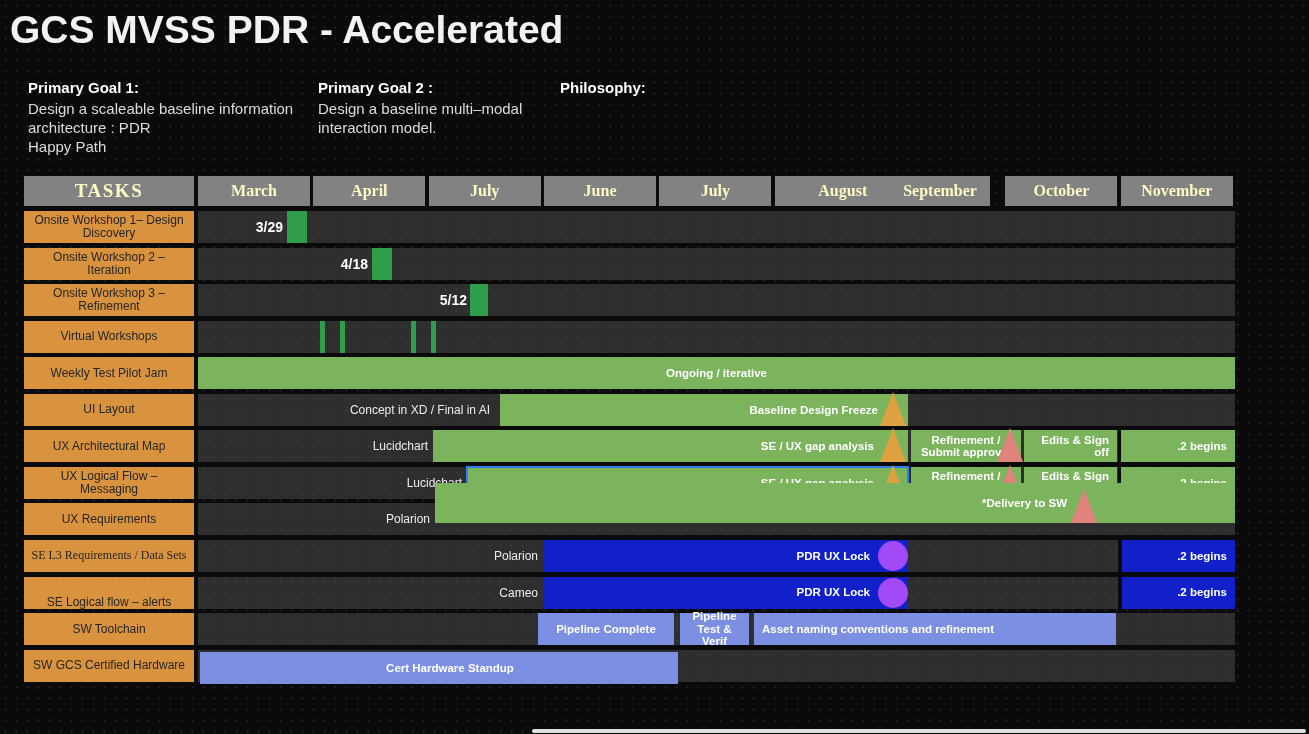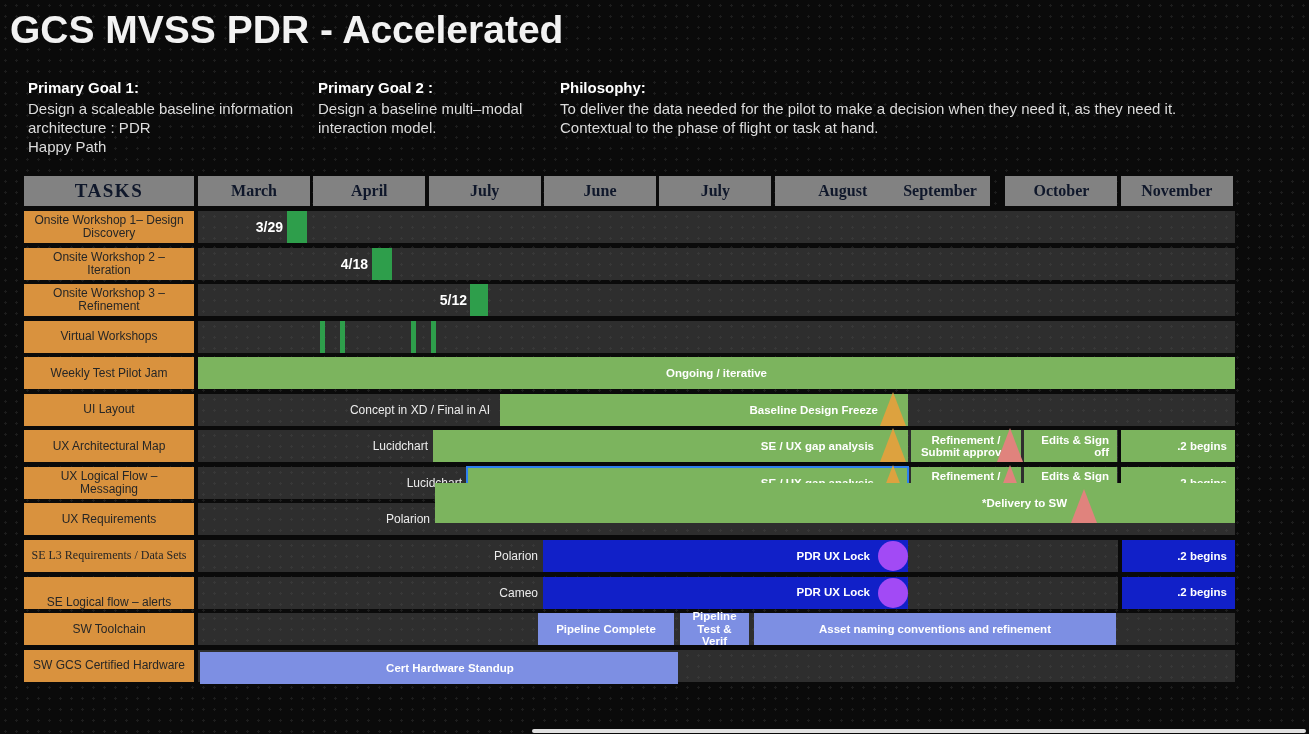--- a/index.html
+++ b/index.html
@@ -13,21 +13,21 @@
   .title{
     position:absolute;left:10px;top:8px;margin:0;
     font-size:39px;font-weight:800;color:#f2f2f2;letter-spacing:0px;
   }
   .goal{position:absolute;top:78px;color:#dcdcdc;font-size:15px;line-height:19px;}
   .goal h3{margin:0 0 2px 0;font-size:15px;color:#fff;font-weight:700;}
   .goal .body{white-space:pre-line;}
   .hdr-cell{
     position:absolute;top:176px;height:30px;background:#828282;
     display:flex;align-items:center;justify-content:center;
-    font-family:"Liberation Serif",serif;color:#0f172a;font-size:16px;font-weight:600;
+    font-family:"Liberation Serif",serif;color:#fef9c3;font-size:16px;font-weight:600;
   }
   .hdr-tasks{font-size:19px;font-weight:700;letter-spacing:1.5px;}
   .task-cell{
     position:absolute;left:24px;width:170px;background:#d9923e;
     display:flex;align-items:center;justify-content:center;text-align:center;
     color:#262626;font-size:12px;line-height:13px;font-weight:500;padding:0 6px;box-sizing:border-box;
   }
   .track{
     position:absolute;background-color:#2e2e2e;
     background-image:radial-gradient(#383838 1px, transparent 1.2px);
@@ -54,22 +54,20 @@
 architecture :  PDR
 Happy Path</div>
   </div>
   <div class="goal" style="left:318px;width:240px;">
     <h3>Primary Goal 2 :</h3>
     <div class="body">Design a baseline multi–modal
 interaction model.</div>
   </div>
   <div class="goal" style="left:560px;width:720px;">
     <h3>Philosophy:</h3>
-    <div class="body">To deliver the data needed for the pilot to make a decision when they need it, as they need it.
-Contextual to the phase of flight or task at hand.</div>
   </div>
 
   <div id="header">
       <div class="hdr-cell hdr-tasks" style="left: 24px; width: 170px;">TASKS</div>
       <div class="hdr-cell" style="left: 198px; width: 112px;">March</div>
       <div class="hdr-cell" style="left: 313.35px; width: 112px;">April</div>
       <div class="hdr-cell" style="left: 428.7px; width: 112px;">July</div>
       <div class="hdr-cell" style="left: 544.05px; width: 112px;">June</div>
       <div class="hdr-cell" style="left: 659.4px; width: 112px;">July</div>
       <div class="hdr-cell" style="left: 774.75px; width: 112px; padding-left: 12px;">August</div>
@@ -195,21 +193,21 @@
         <span>SW  Toolchain</span>
       </div>
       <div class="track" style="left: 198px; top: 613.05px; height: 32px; width: 1037px;"></div>
       <div class="bar" style="left: 538px; top: 613.05px; width: 136px; height: 32px; background: rgb(125, 143, 227);">
         <span class="lbl" style="text-align: center; padding: 0px 4px;">Pipeline Complete</span>
       </div>
       <div class="bar" style="left: 680px; top: 613.05px; width: 69px; height: 32px; background: rgb(125, 143, 227);">
         <span class="lbl" style="text-align: center; padding: 0px 4px;">Pipeline Test &amp; Verif</span>
       </div>
       <div class="bar" style="left: 754px; top: 613.05px; width: 362px; height: 32px; background: rgb(125, 143, 227);">
-        <span class="lbl" style="text-align: center; padding: 0px 20px;">Asset naming conventions and refinement</span>
+        <span class="lbl" style="text-align: left; padding: 0px 8px;">Asset naming conventions and refinement</span>
       </div>
       <div class="task-cell" style="top: 649.6px; height: 32px;">
         <span>SW GCS Certified Hardware</span>
       </div>
       <div class="track" style="left: 198px; top: 649.6px; height: 32px; width: 1037px;"></div>
       <div class="bar" style="left: 200px; top: 652px; width: 478px; height: 32px; background: rgb(125, 143, 227); padding-left: 22px;">
         <span class="lbl" style="text-align: center; padding: 0px 4px;">Cert Hardware Standup</span>
       </div>
     </div>
 

